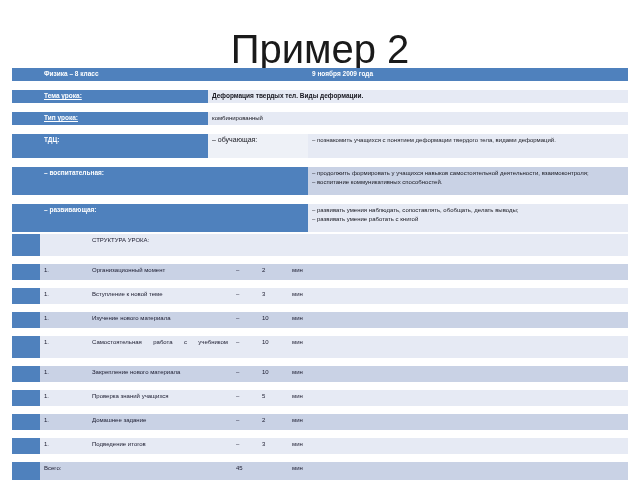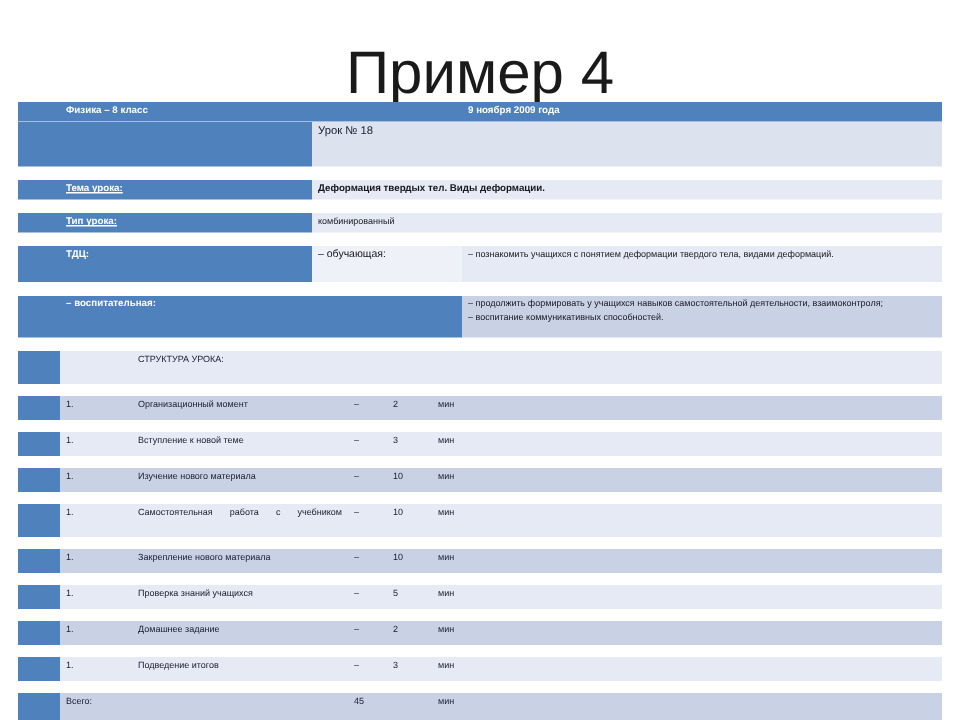--- a/index.html
+++ b/index.html
@@ -86,46 +86,40 @@
   .justify { text-align: justify; text-align-last: justify; }
 
   .struct-head { font-size: 7px; color: #1a1a2e; }
 
 </style>
 </head>
 <body>
 
 <div class="slide">
 
-  <div class="slide-title">Пример 4</div>
+  <div class="slide-title">Пример 2</div>
 
   <table class="tbl" id="hdrTable">
     <colgroup>
       <col style="width:28px">
       <col style="width:168px">
       <col style="width:100px">
       <col style="width:320px">
     </colgroup>
     <tbody>
 
       <tr>
         <td class="blue"></td>
         <td class="blue-lbl">
           <b>Физика – 8 класс</b>
         </td>
         <td class="blue"></td>
         <td class="blue cell-date">9 ноября 2009 года</td>
       </tr>
 
-      <tr>
-        <td class="blue" style="height:26px"></td>
-        <td class="blue"></td>
-        <td class="lt1 cell-urok">Урок № 18</td>
-        <td class="lt1"></td>
-      </tr>
 
       <tr class="row-sep">
           <td colspan="4"></td>
         </tr>
 
       <tr>
         <td class="blue"></td>
         <td class="blue-lbl">
           <u>Тема урока:</u>
         </td>

